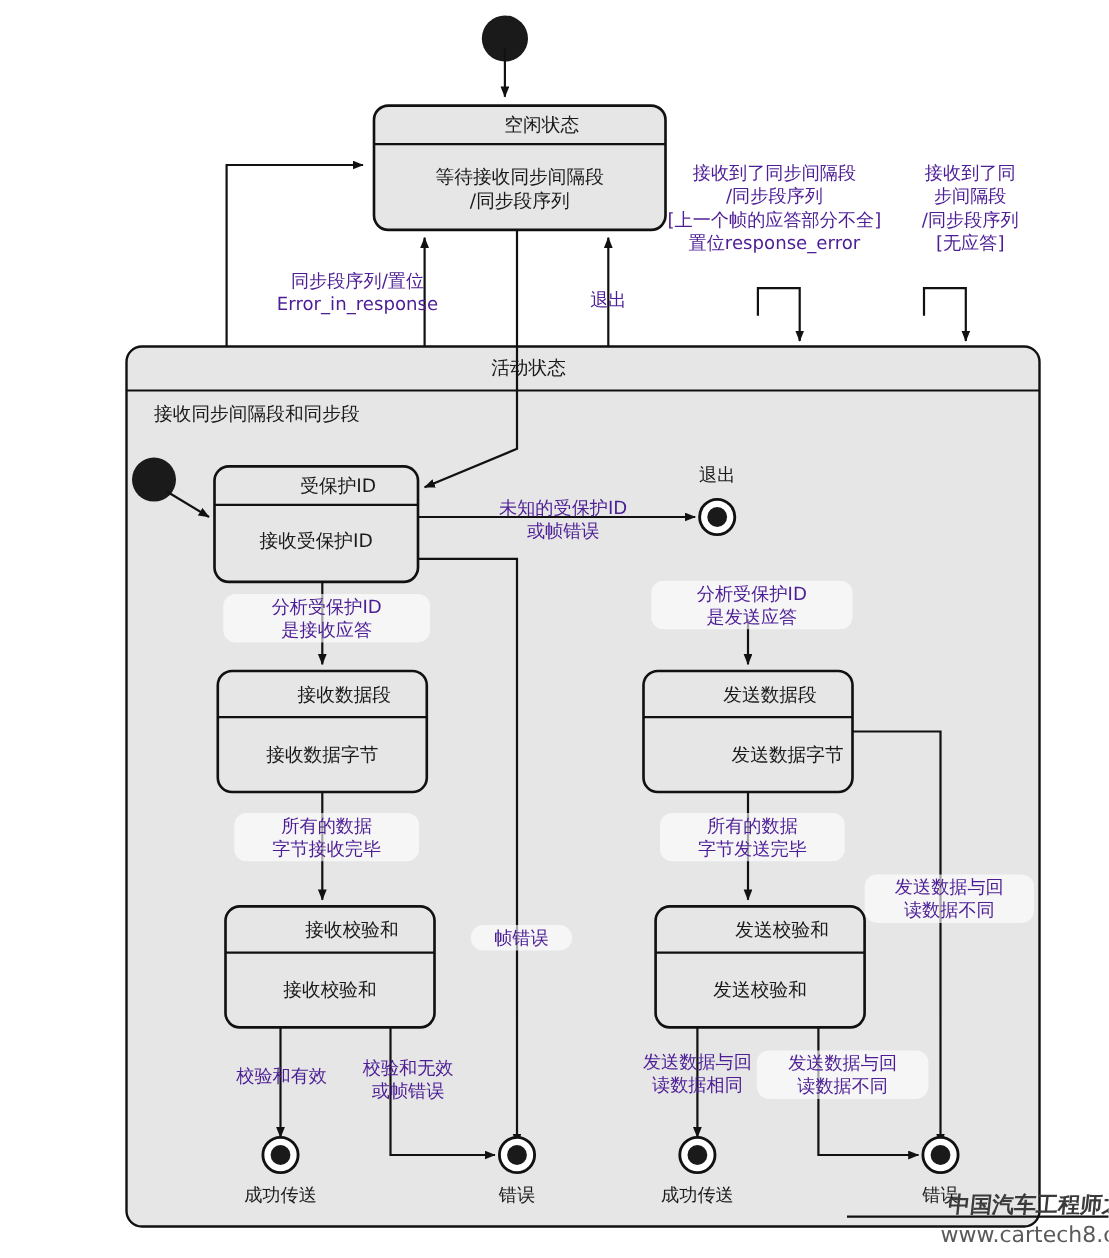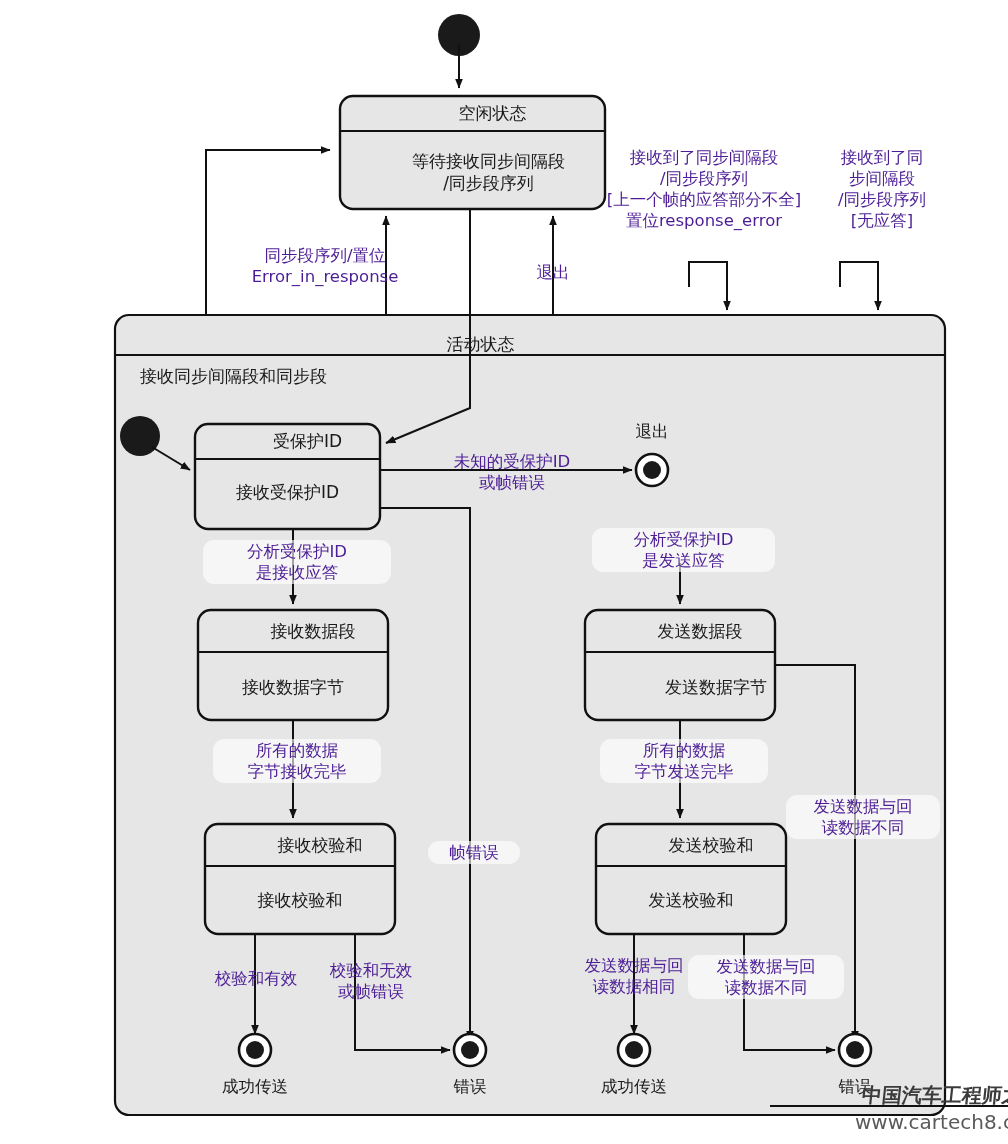--- a/index.html
+++ b/index.html
@@ -234,24 +234,24 @@
     </g>
     <g>
       <circle cx="855" cy="1050" r="16" fill="#ffffff" stroke="#111111" stroke-width="2.6"></circle>
       <circle cx="855" cy="1050" r="9" fill="#1a1a1a"></circle>
     </g>
 
     <line x1="770" y1="1106" x2="1008" y2="1106" stroke="#111111" stroke-width="2"></line>
   </svg>
 
   <div class="state-title" style="left:340px; top:102px; width:265px;">空闲状态</div>
-  <div class="state-body" style="left:340px; top:150px; width:265px;padding-left:16px;">等待接收同步间隔段
+  <div class="state-body" style="left:340px; top:150px; width:265px;">等待接收同步间隔段
 /同步段序列</div>
 
-  <div class="region-title" style="left:115px; top:323px; width:731px; text-align:center;margin-top:10px;">活动状态</div>
+  <div class="region-title" style="left:115px; top:323px; width:731px; text-align:center;">活动状态</div>
   <div class="region-title" style="left:140px; top:365px;">接收同步间隔段和同步段</div>
 
   <div class="state-title" style="left:195px; top:430px; width:185px;">受保护ID</div>
   <div class="state-body" style="left:195px; top:481px; width:185px;">接收受保护ID</div>
 
   <div class="state-title" style="left:198px; top:620px; width:190px;">接收数据段</div>
   <div class="state-body" style="left:198px; top:676px; width:190px;">接收数据字节</div>
 
   <div class="state-title" style="left:585px; top:620px; width:190px;">发送数据段</div>
   <div class="state-body" style="left:585px; top:676px; width:190px;margin-left:36px;">发送数据字节</div>

